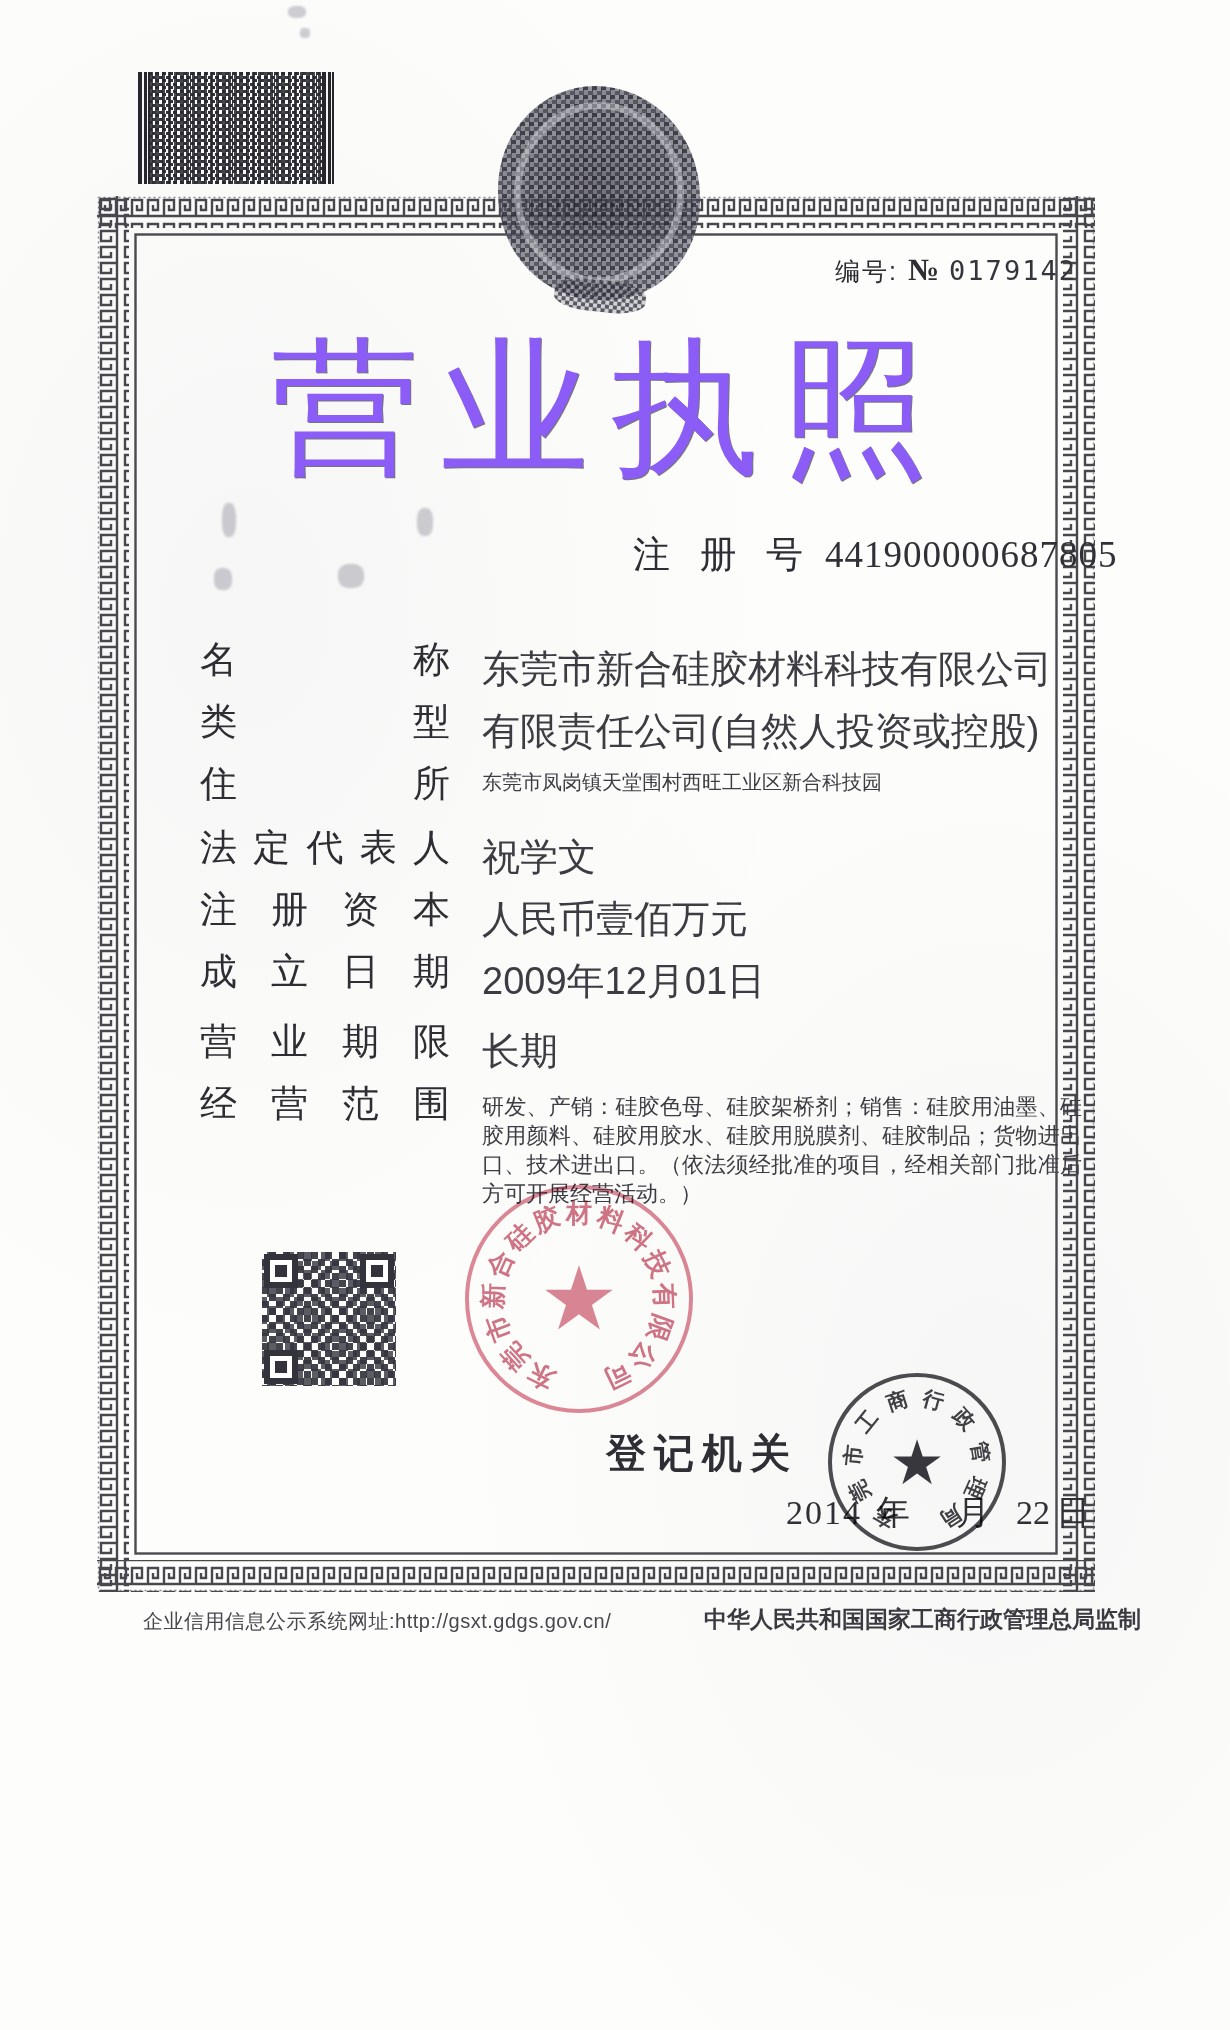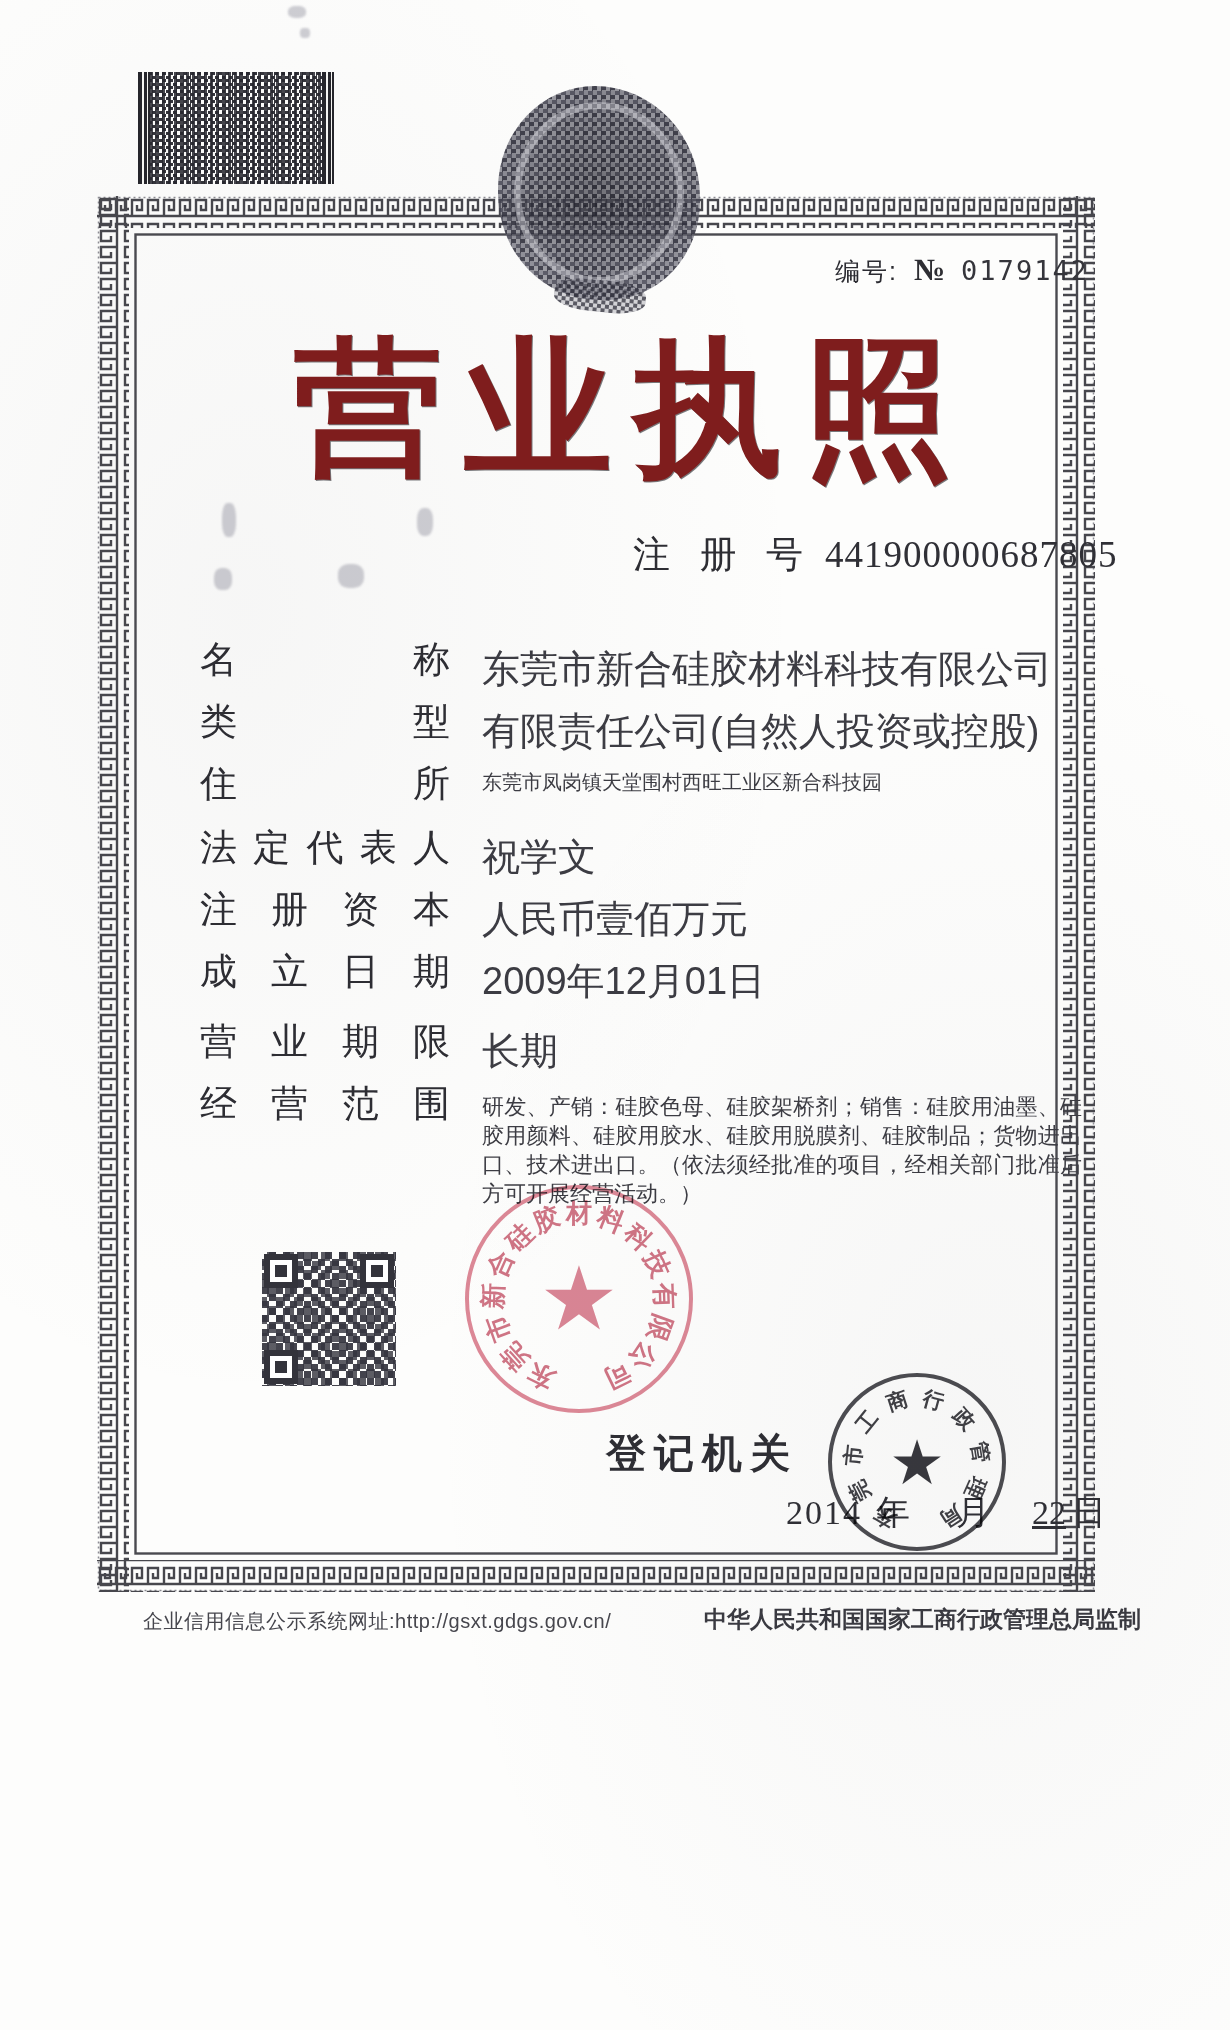--- a/index.html
+++ b/index.html
@@ -24,26 +24,26 @@
       repeating-conic-gradient(rgba(40,40,52,.88) 0% 22%,rgba(132,132,144,.45) 22% 47%,rgba(70,70,84,.8) 47% 72%,rgba(165,165,175,.35) 72% 100%);
     background-size:auto,9px 9px;filter:blur(.3px);}
   .emblem::before{content:"";position:absolute;inset:16px;border-radius:50%;
       border:7px solid rgba(215,215,222,.45);}
   .emblem::after{content:"";position:absolute;left:56px;bottom:-12px;width:92px;height:32px;
       border-radius:40%;transform:rotate(6deg);
       background:repeating-conic-gradient(rgba(50,50,62,.8) 0% 25%,rgba(150,150,160,.4) 25% 50%) 0 0/8px 8px;}
   
   .frame{position:absolute;left:97px;top:196px;width:998px;height:1396px;z-index:1;}
   
-  .serial{position:absolute;left:835px;top:252px;z-index:3;display:flex;align-items:baseline;gap:16px;}
+  .serial{position:absolute;left:835px;top:252px;z-index:3;display:flex;align-items:baseline;gap:10px;}
   .serial .lab{font-size:25px;letter-spacing:2px;color:#2b2b31;}
   .serial .nosign{font-family:"Liberation Serif",serif;font-weight:bold;font-size:31px;}
   .serial .num{font-family:"DejaVu Sans Mono",monospace;font-size:27px;letter-spacing:2px;color:#35353b;}
-  .title{position:absolute;left:294px;top:330px;width:658px;z-index:3;
-    font-size:148px;font-weight:700;color:#7f1d1d;line-height:1.05;
+  .title{position:absolute;left:271px;top:330px;width:658px;z-index:3;
+    font-size:148px;font-weight:400;color:#8b5cf6;line-height:1.05;
     text-align:justify;text-align-last:justify;letter-spacing:0;
     text-shadow:1px 1px 0 rgba(30,30,35,.6);}
   
   .regrow{position:absolute;left:622px;top:530px;z-index:3;display:flex;align-items:baseline;}
   .regrow .rlab{width:170px;font-family:"Liberation Serif",serif;font-size:37px;color:#2d2d33;
       text-align:justify;text-align-last:justify;margin-left:11px;}
   .regrow .rval{margin-left:22px;font-family:"Liberation Serif",serif;font-size:37px;
       letter-spacing:1px;color:#303036;}
   
   .frow{position:absolute;left:200px;z-index:3;display:flex;align-items:flex-start;margin-top:24px;}
@@ -71,21 +71,21 @@
   .seal.black .star{font-size:62px;color:rgba(30,30,36,.88);}
   .seal.black .circle-text span{font-size:21px;font-weight:bold;color:rgba(32,32,38,.85);}
   
   .registrar{position:absolute;left:606px;top:1426px;width:184px;z-index:3;
       font-family:"Liberation Serif",serif;font-size:40px;color:#2e2e34;
       text-align:justify;text-align-last:justify;font-weight:bold;}
   .datel{position:absolute;left:786px;top:1490px;z-index:3;display:flex;align-items:baseline;
       font-size:34px;color:#2f2f35;}
   .datel .y{font-family:"Liberation Serif",serif;letter-spacing:2px;}
   .datel .u{font-family:"Liberation Serif",serif;}
-  .datel .yu{margin-left:14px}.datel .mu{margin-left:46px}.datel .dd{margin-left:42px;font-family:"Liberation Serif",serif;text-decoration:underline;}
+  .datel .yu{margin-left:14px}.datel .mu{margin-left:46px}.datel .dd{margin-left:26px;font-family:"Liberation Serif",serif;}
   .datel .du{margin-left:6px}
   
   .foot-left{position:absolute;left:98px;top:1608px;z-index:3;font-size:20px;color:#46464d;letter-spacing:.5px;margin-left:45px;}
   .foot-right{position:absolute;left:704px;top:1604px;z-index:3;font-family:"Liberation Serif",serif;
       font-weight:bold;font-size:23px;color:#3a3a41;}
   
   .smudge{position:absolute;z-index:2;background:rgba(95,95,115,.30);filter:blur(1.2px);border-radius:40%;}
 </style>
 </head>
 <body>

